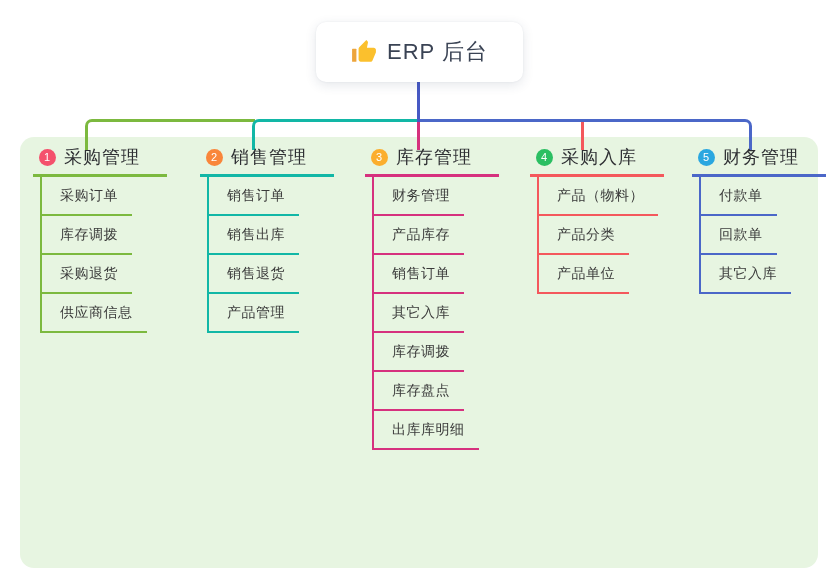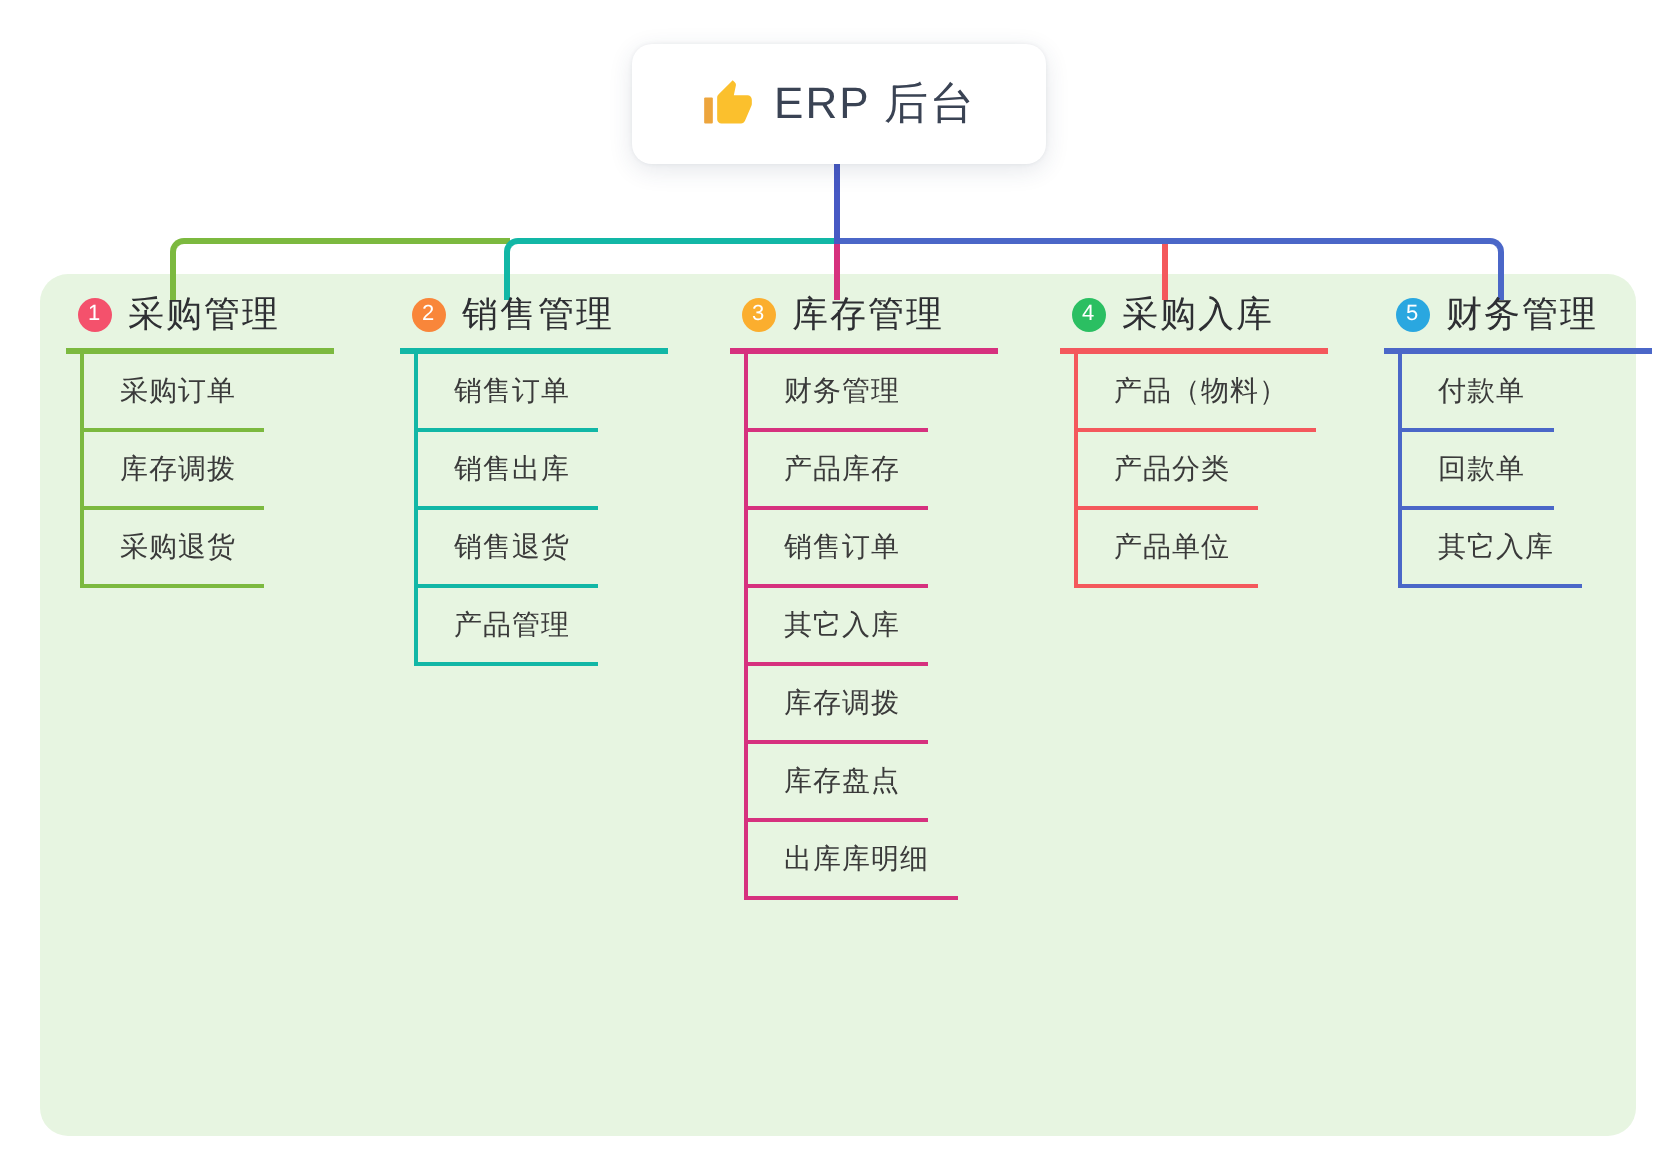--- a/index.html
+++ b/index.html
@@ -67,20 +67,21 @@
   <div id="branches">
       <div class="branch" style="left: 33px; --c: #7cb93f;">
     <div class="branch-title">
       <span class="badge" style="background: rgb(244, 81, 108);">1</span>
       <span>采购管理</span>
     </div>
     <ul class="children">
           <li>采购订单</li>
           <li>库存调拨</li>
           <li>采购退货</li>
+          <li>供应商信息</li>
         </ul>
   </div>
       <div class="branch" style="left: 200px; --c: #12b7a6;">
     <div class="branch-title">
       <span class="badge" style="background: rgb(249, 134, 58);">2</span>
       <span>销售管理</span>
     </div>
     <ul class="children">
           <li>销售订单</li>
           <li>销售出库</li>

